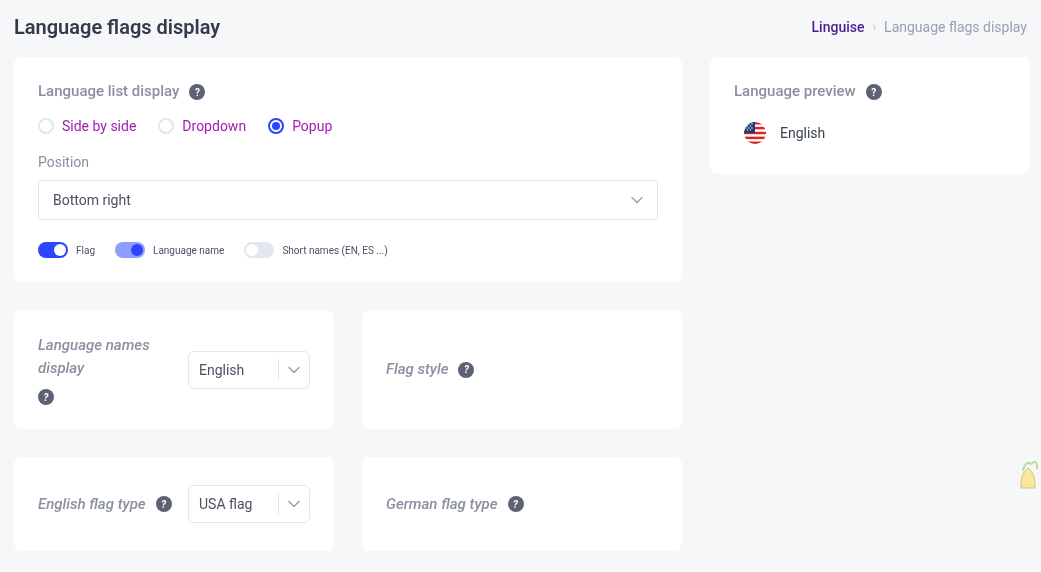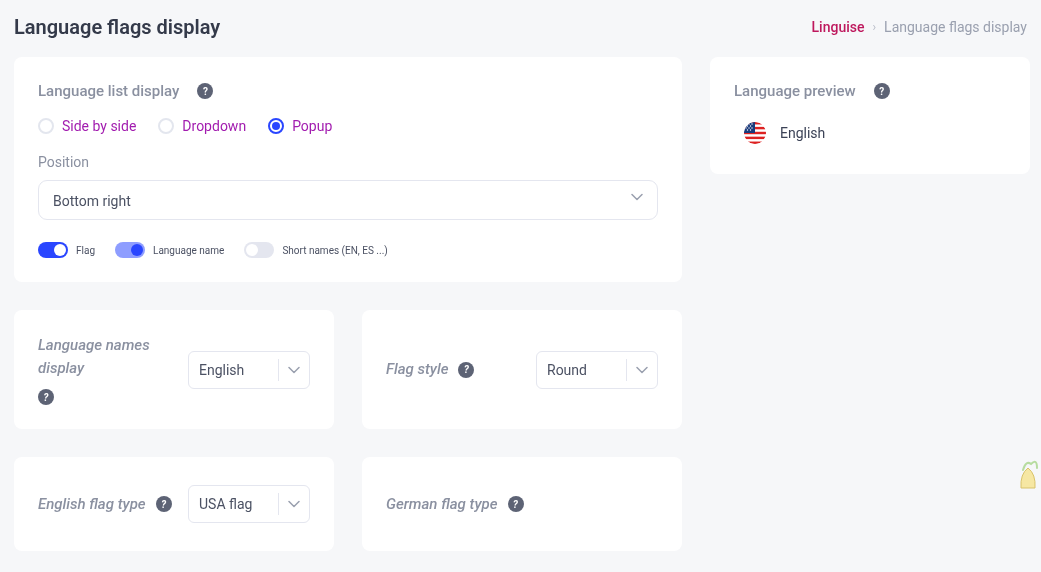--- a/index.html
+++ b/index.html
@@ -22,42 +22,42 @@
     font-weight: 600;
     color: #343a4a;
   }
   .breadcrumb {
     font-size: 14px;
     color: #9aa0af;
     display: flex;
     align-items: center;
     gap: 8px;
   }
-  .breadcrumb .home { color: #be185d; font-weight: 500; }
+  .breadcrumb .home { color: #4c1d95; font-weight: 500; }
   .breadcrumb .sep { color: #b8bdc9; font-size: 12px; }
   .content {
     display: flex;
     gap: 28px;
     padding: 0 14px;
   }
   .left-col { flex: 0 0 668px; }
   .right-col { flex: 0 0 320px; }
   .card {
     background: #ffffff;
     border-radius: 8px;
     padding: 24px 24px 24px 24px;
     margin-bottom: 28px;
   }
   .section-title {
     font-size: 15px;
     color: #8a90a0;
     font-weight: 500;
     display: inline-flex;
-    align-items: center;
-    gap: 18px;
+    align-items: flex-end;
+    gap: 10px;
     margin-bottom: 18px;
   }
   .help-icon {
     display: inline-flex;
     align-items: center;
     justify-content: center;
     width: 16px;
     height: 16px;
     border-radius: 50%;
     background: #5d6375;
@@ -101,24 +101,25 @@
   }
   .field-label {
     font-size: 14px;
     color: #8a90a0;
     margin-bottom: 10px;
   }
   .select-wide {
     width: 620px;
     height: 40px;
     border: 1px solid #e4e6ef;
-    border-radius: 9px;
-    display: flex;
+    border-radius: 0;
+    display: flex;
+    align-items: center;
     justify-content: space-between;
-    padding: 12px 14px;
+    padding: 0 14px;
     font-size: 14px;
     color: #4b5163;
     cursor: pointer;
     background: #fff;
     margin-bottom: 22px;
   }
   .chev {
     display: inline-block;
   }
   .chev svg { display:block; }
@@ -329,29 +330,20 @@
           </span>
         </div>
       </div>
 
       <div class="mini-card">
         <div class="mini-title">
           <div class="mini-title-row">
             <span>Flag style</span>
             <span class="help-icon">?</span>
           </div>
-        </div>
-        <div class="select-small">
-          <span class="val">Round</span>
-          <span class="div"></span>
-          <span class="arrbox">
-            <svg width="12" height="8" viewBox="0 0 12 8">
-                  <path d="M1 1.5 L6 6.5 L11 1.5" stroke="#9aa0af" stroke-width="1.5" fill="none" stroke-linecap="round" stroke-linejoin="round"></path>
-                </svg>
-          </span>
         </div>
       </div>
 
       <div class="mini-card">
         <div class="mini-title">
           <div class="mini-title-row">
             <span>English flag type</span>
             <span class="help-icon">?</span>
           </div>
         </div>

